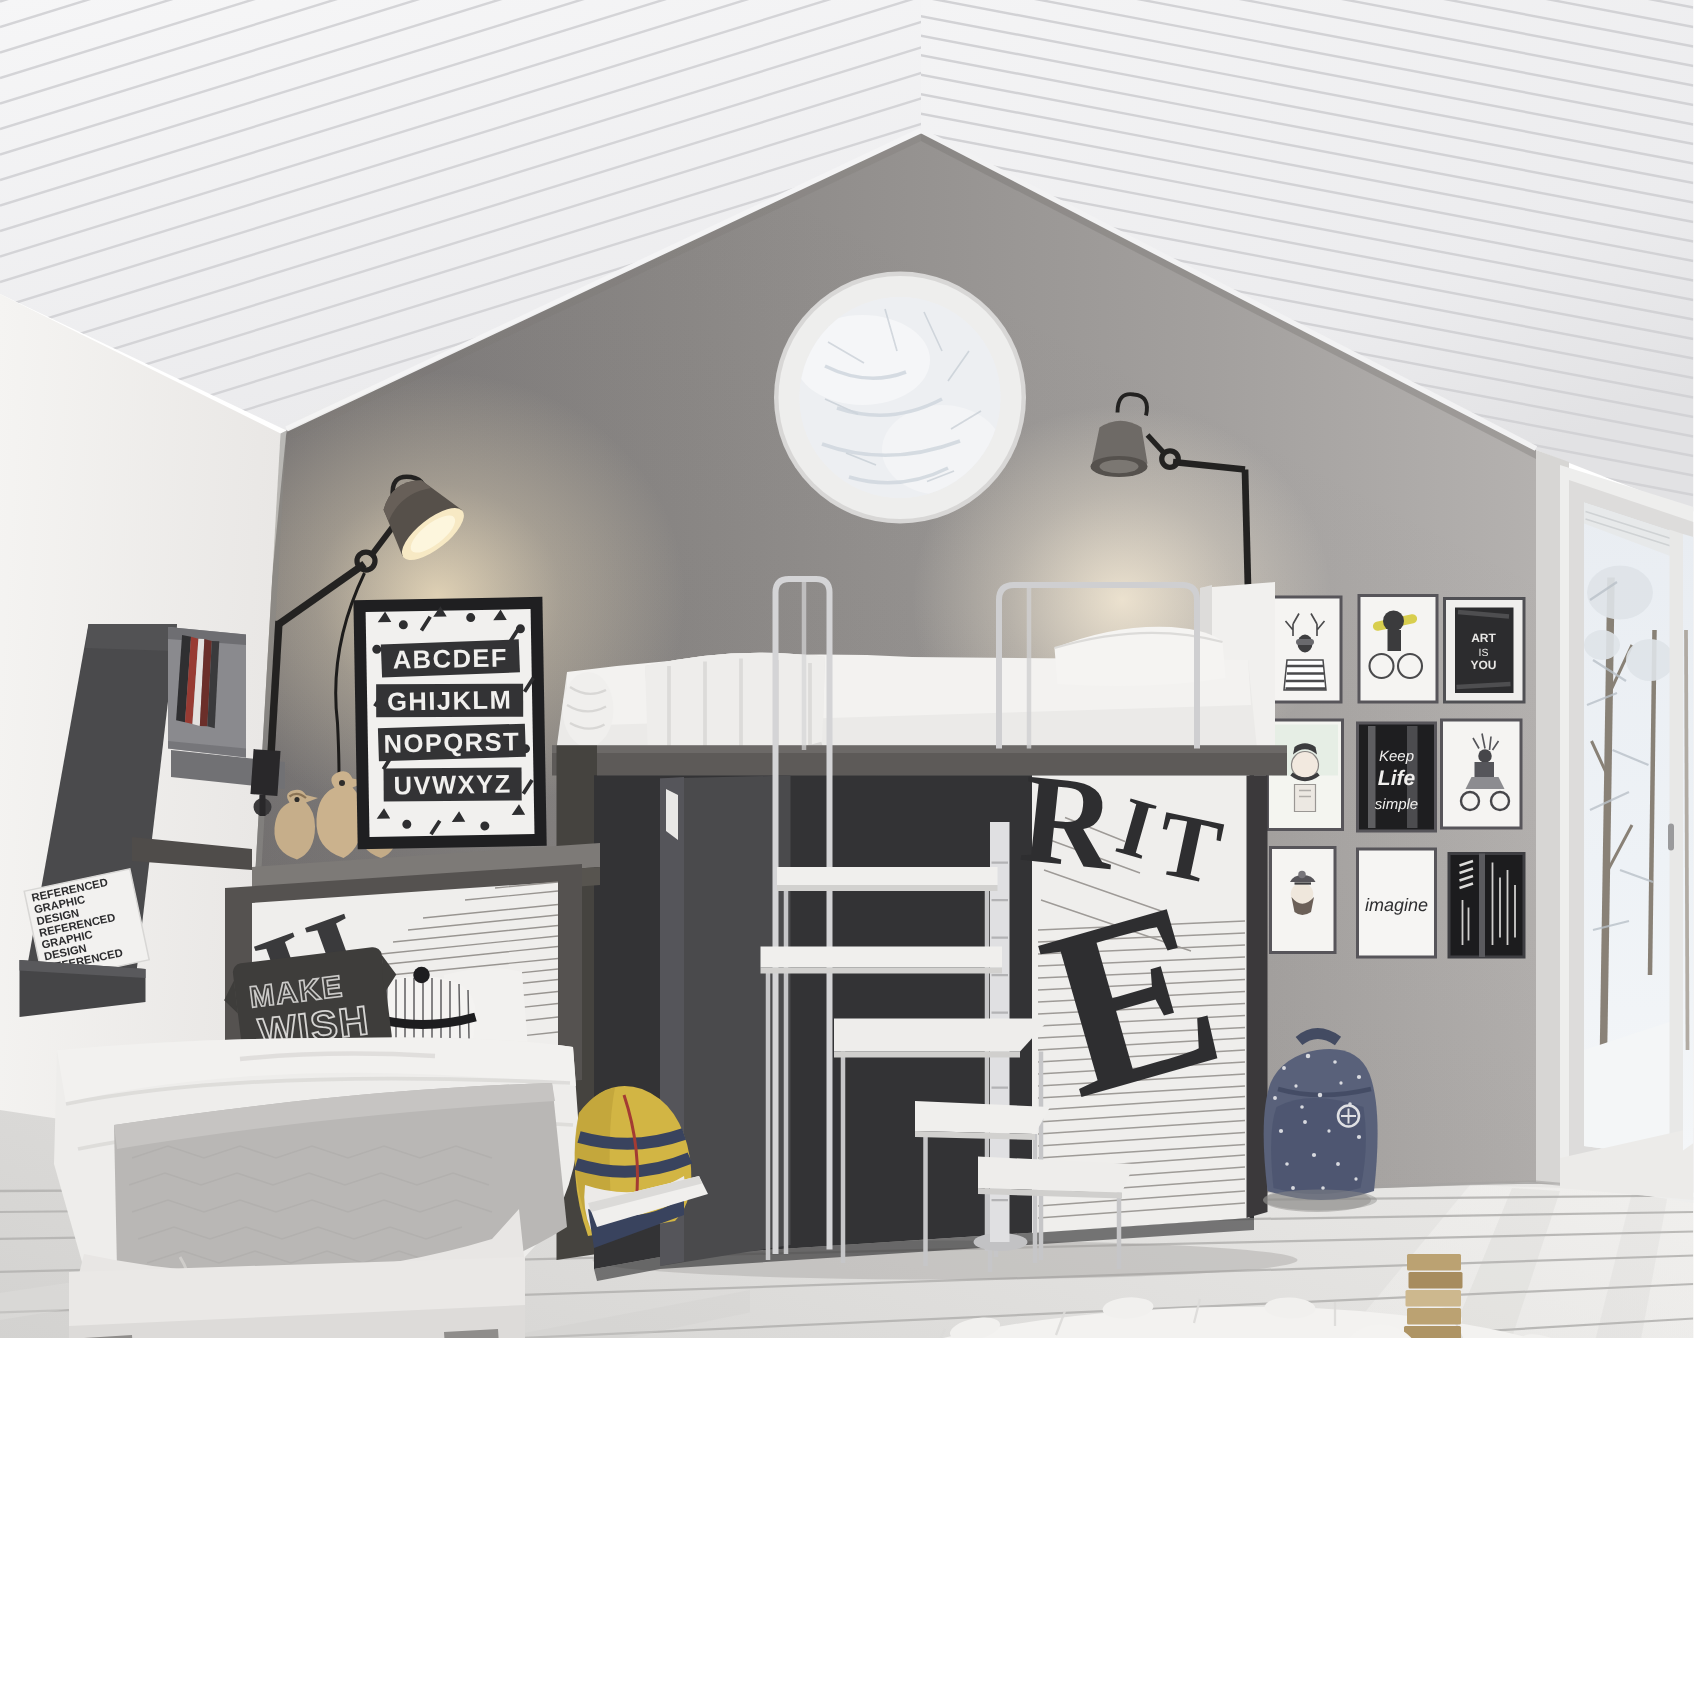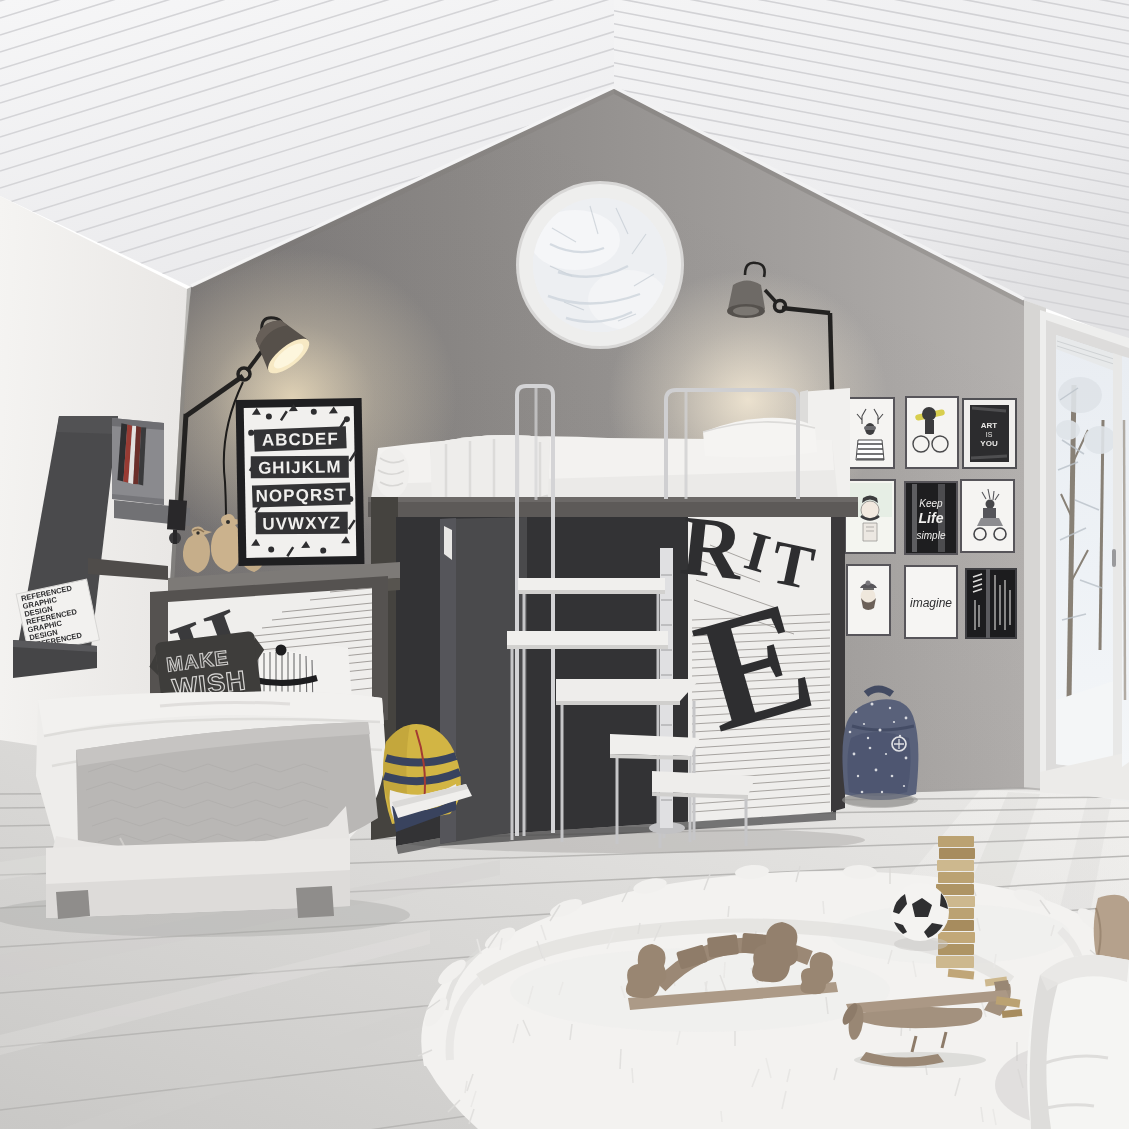--- a/index.html
+++ b/index.html
@@ -1,16 +1,16 @@
 <!DOCTYPE html>
 <html><head>
 <meta charset="utf-8">
 <style>
   html,body{margin:0;padding:0;background:#fff;}
-  #scene{width:1129px;height:1129px;position:relative;overflow:hidden;font-family:"Liberation Sans",sans-serif;}
+  #scene{width:1129px;height:892px;position:relative;overflow:hidden;font-family:"Liberation Sans",sans-serif;}
 </style>
 </head>
 <body>
 <div id="scene">
 <svg width="1129" height="1129" viewBox="0 0 1129 1129">
 <defs>
   <linearGradient id="gwall" x1="0" y1="0" x2="1" y2="0">
     <stop offset="0" stop-color="#787575"></stop>
     <stop offset="0.35" stop-color="#8b8886"></stop>
     <stop offset="0.75" stop-color="#a3a09e"></stop>

